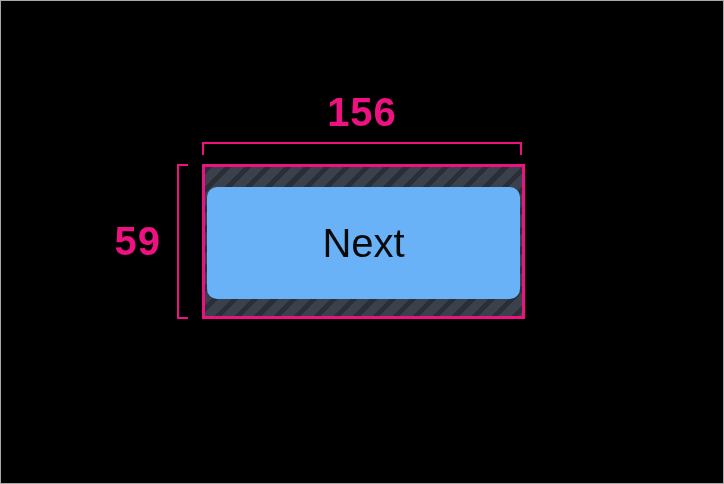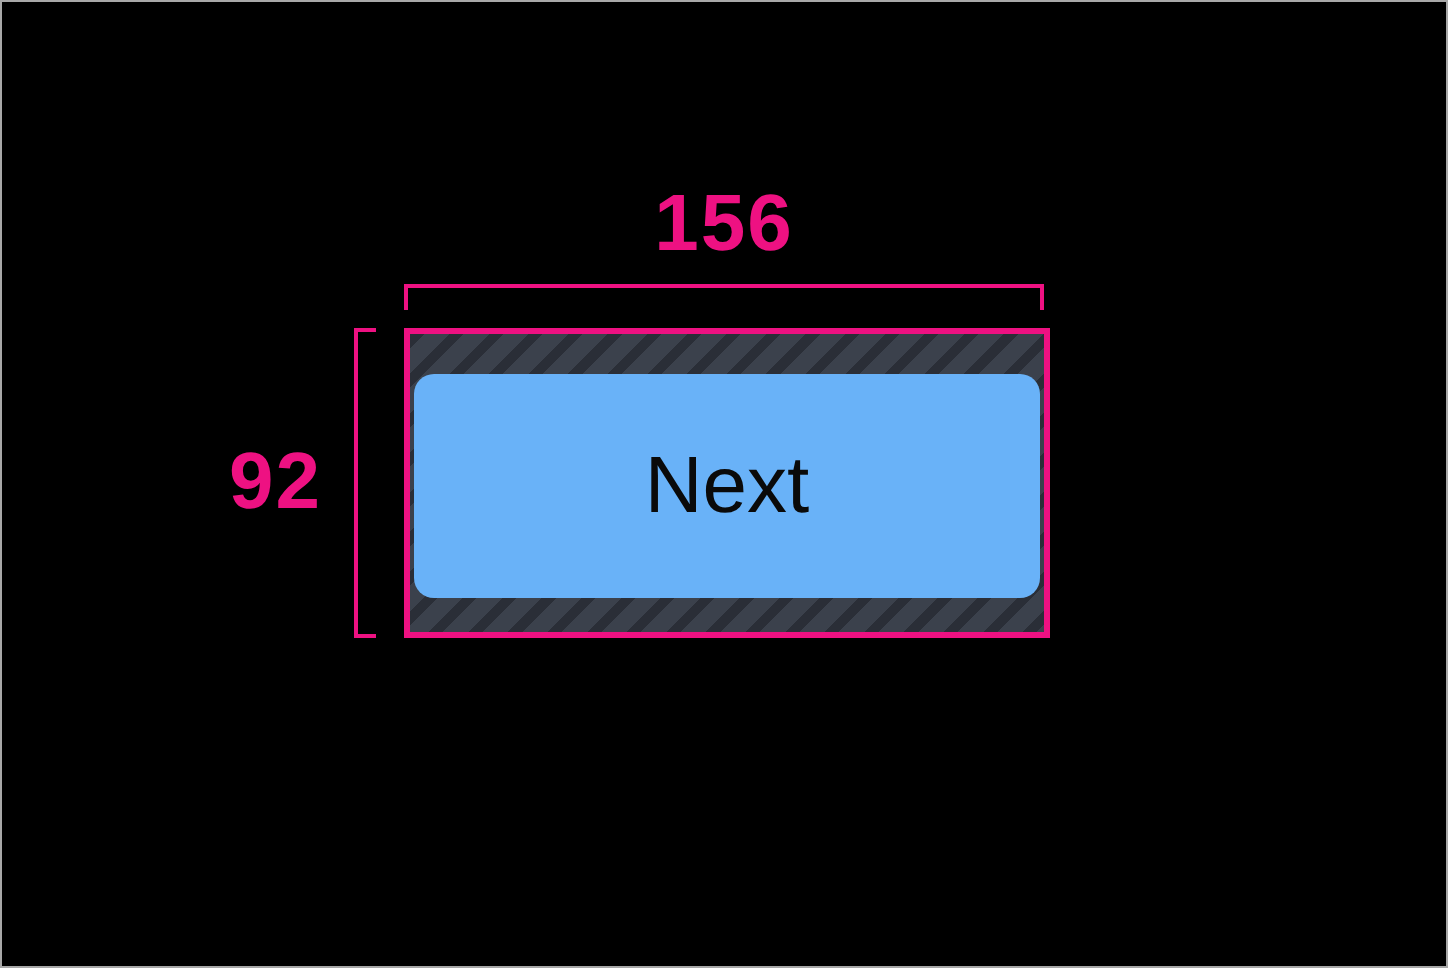--- a/index.html
+++ b/index.html
@@ -104,21 +104,21 @@
 </style>
 </head>
 <body>
 
 <div class="stage">
 
   <div class="dim-label width-label">156</div>
 
   <div class="h-dim-line"></div>
 
-  <div class="dim-label height-label">92</div>
+  <div class="dim-label height-label">59</div>
 
   <div class="v-dim-line"></div>
 
   <div class="widget-bounds">
     <div class="next-button">
       <span>Next</span>
     </div>
   </div>
 
 </div>

